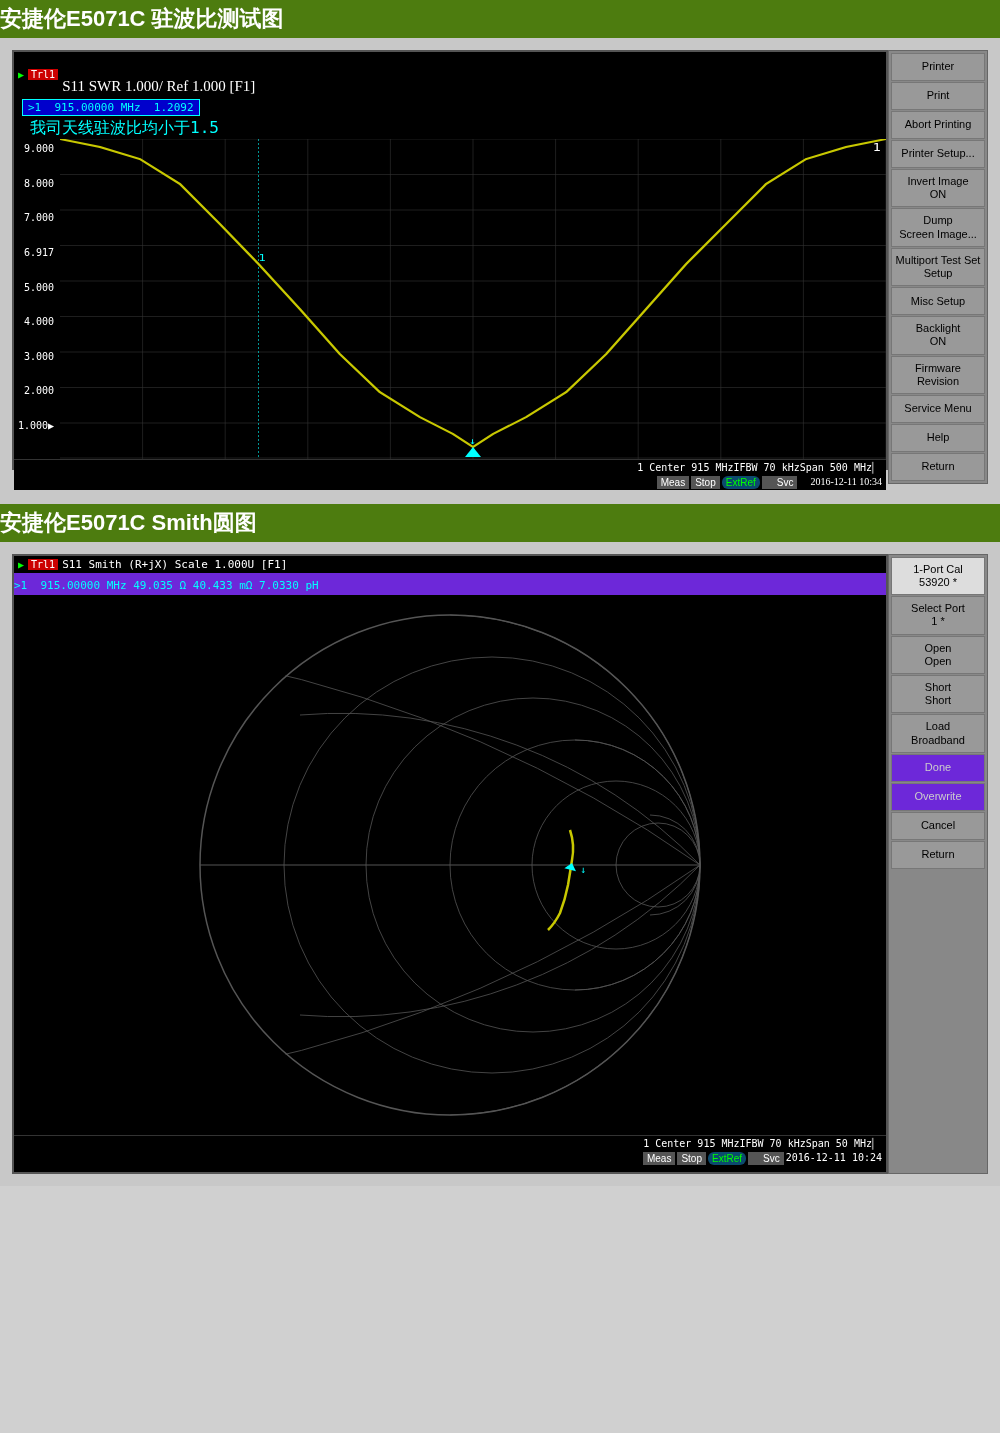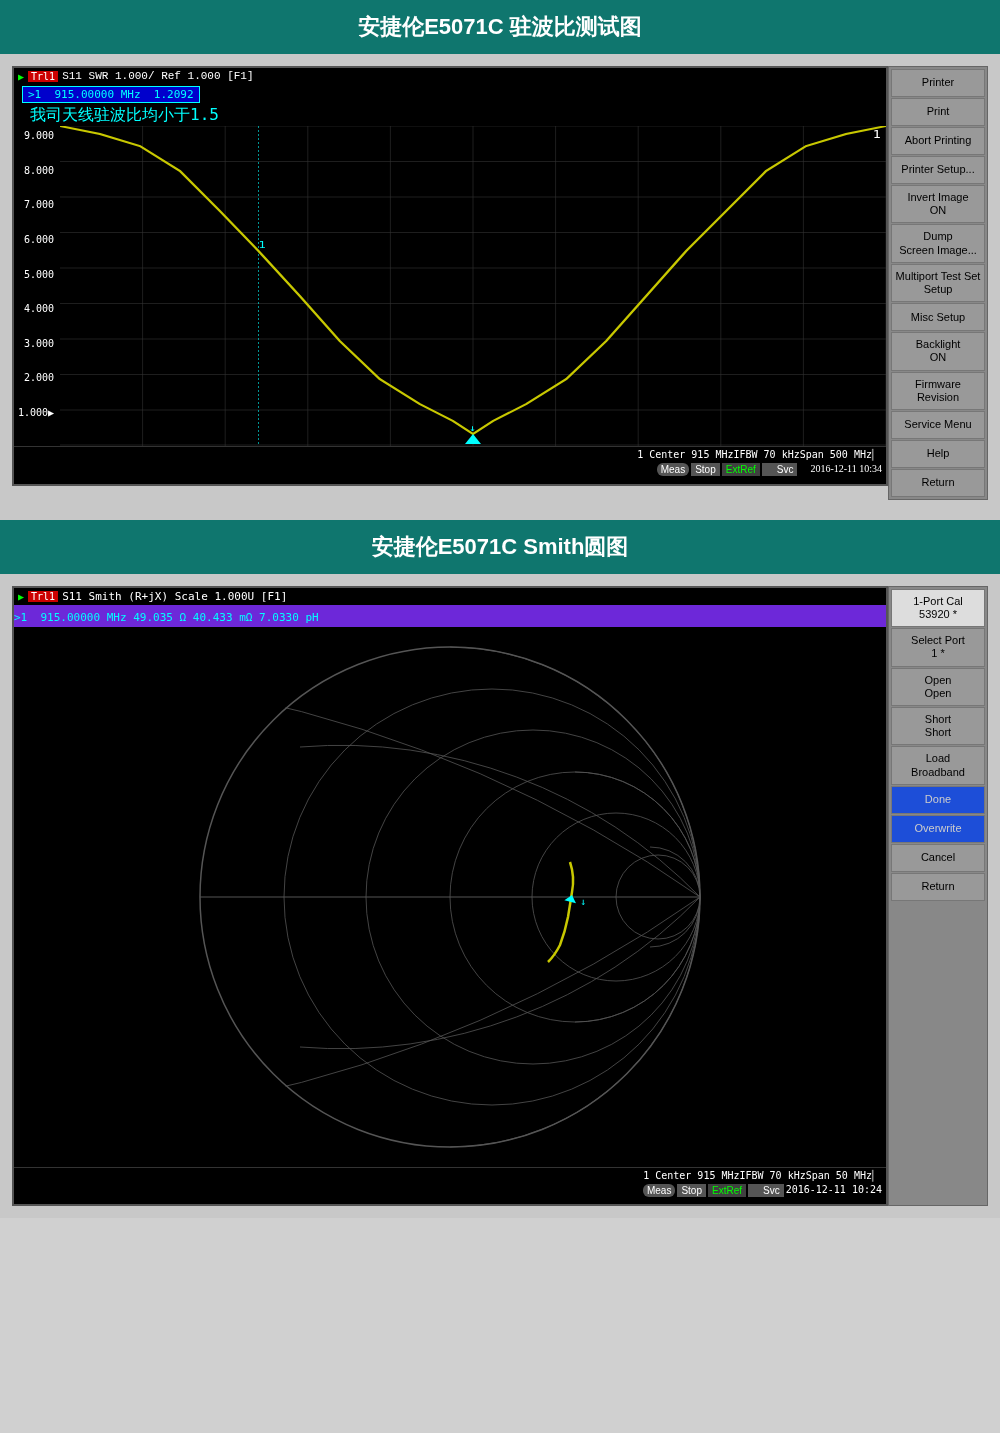--- a/index.html
+++ b/index.html
@@ -1,23 +1,22 @@
 <!DOCTYPE html>
 <html><head>
   <meta charset="utf-8">
   <style>
     * { margin: 0; padding: 0; box-sizing: border-box; }
     body { background: #d0d0d0; font-family: Arial, sans-serif; width: 1000px; }
 
     .section-header {
-      background: #0f766e;
+      background: #4d7c0f;
       color: white;
-      text-align: center;
       font-size: 22px;
-      padding: 12px 0;
+      padding: 4px 0;
       font-weight: bold;
     }
 
     .instrument-panel {
       background: #c8c8c8;
       padding: 12px;
       display: flex;
       gap: 0;
     }
 
@@ -75,23 +74,23 @@
       display: flex;
       justify-content: flex-end;
       padding: 2px 8px;
       border-top: 1px solid #333;
     }
 
     .status-tag {
       padding: 1px 4px;
       font-size: 10px;
     }
-    .tag-meas { background: #555; color: #fff; border-radius: 6px; }
+    .tag-meas { background: #555; color: #fff; }
     .tag-stop { background: #555; color: #fff; }
-    .tag-extref { background: #404040; color: #0f0; }
+    .tag-extref { background: #0c4a6e; color: #0f0; border-radius: 6px; }
     .tag-svc { background: #555; color: #fff; padding-left: 15px; }
 
     
     .sidebar {
       width: 100px;
       background: #888;
       display: flex;
       flex-direction: column;
       gap: 1px;
       padding: 2px;
@@ -111,21 +110,21 @@
       display: flex;
       align-items: center;
       justify-content: center;
     }
 
     .sidebar-btn.active-highlight {
       background: #ddd;
     }
 
     .sidebar-btn.dark-btn {
-      background: #1d4ed8;
+      background: #6d28d9;
       color: #ccc;
     }
 
     
     .smith-screen {
       background: #000;
       flex: 1;
       position: relative;
       border: 2px solid #555;
     }
@@ -150,42 +149,42 @@
   <div class="section-header">安捷伦E5071C  驻波比测试图</div>
 </div>
 
 <div class="instrument-panel">
 
   <div class="screen" style="height:420px;">
 
     <div style="display:flex; align-items:center; background:#000; padding:2px 4px; gap:4px;">
       <span style="color:#0f0; font-size:10px; font-family:monospace;">▶</span>
       <span style="background:#c00; color:#fff; font-size:10px; font-family:monospace; padding:0 3px;">Trl1</span>
-      <span style="color:#fff; font-size:11px; font-family:Liberation Mono, monospace;">S11  SWR 1.000/ Ref 1.000  [F1]</span>
+      <span style="color:#fff; font-size:15px; font-family:Liberation Serif, serif;margin-top:24px;">S11  SWR 1.000/ Ref 1.000  [F1]</span>
     </div>
 
     <div style="background:#000; padding:2px 8px; display:flex; align-items:center; gap:6px;">
       <span style="background:#00c; color:#0ff; font-size:11px; font-family:monospace; padding:1px 5px; border:1px solid #0ff;">
         <span>&gt;1</span>&nbsp;
         <span>915.00000 MHz</span>&nbsp;
         <span>1.2092</span>
       </span>
     </div>
 
     <div style="background:#000; padding:0 8px;">
       <span class="annotation-text">我司天线驻波比均小于1.5</span>
     </div>
 
     <div class="chart-area" style="display:flex; height:320px;">
 
       <div class="y-labels" style="z-index:2;">
         <span class="y-label">9.000</span>
         <span class="y-label">8.000</span>
         <span class="y-label">7.000</span>
-        <span class="y-label">6.000</span>
+        <span class="y-label">6.917</span>
         <span class="y-label">5.000</span>
         <span class="y-label">4.000</span>
         <span class="y-label">3.000</span>
         <span class="y-label">2.000</span>
         <span class="y-label">1.000▶</span>
       </div>
 
       <div class="chart-grid" style="flex:1; position:relative;">
         <svg width="100%" height="100%" viewBox="0 0 620 320" preserveAspectRatio="none" style="display:block;">
 

